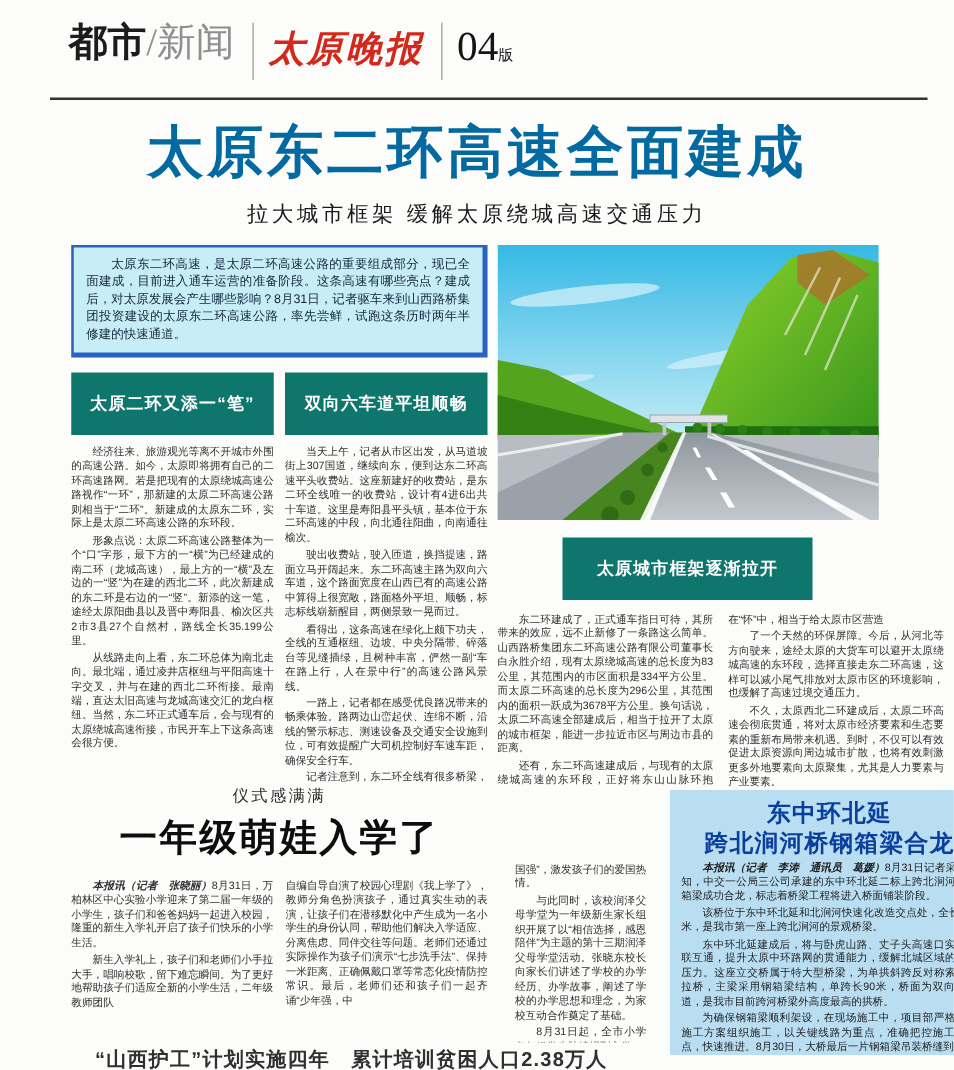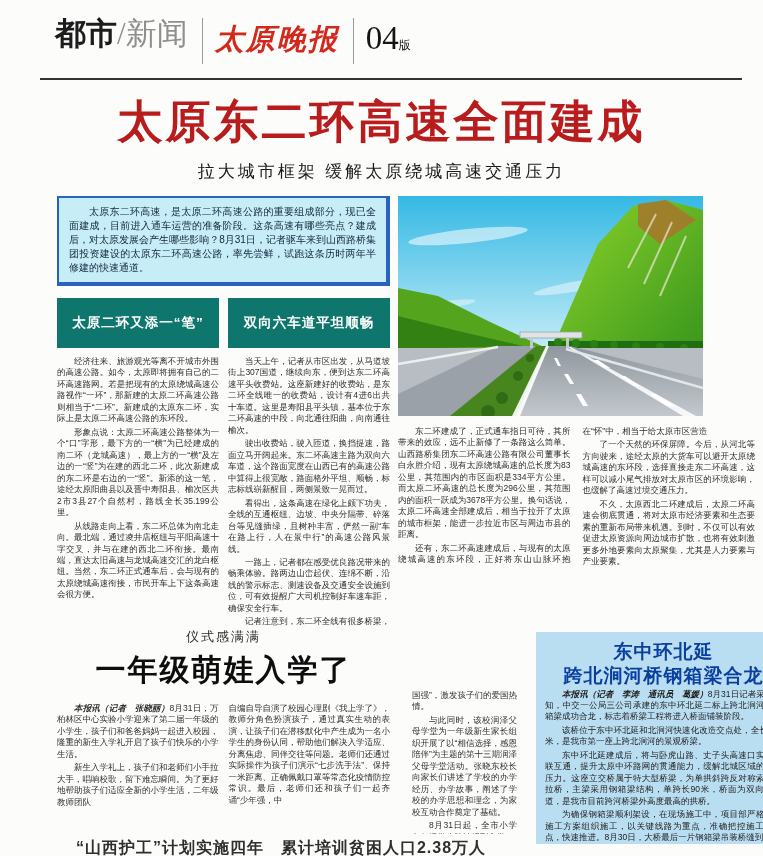--- a/index.html
+++ b/index.html
@@ -16,21 +16,21 @@
   .hdr-mid{margin-left:auto;padding-top:6px;}
   .hdr-date-row{font-size:14px;font-weight:bold;color:#222;display:flex;gap:28px;}
   .hdr-staff{font-size:8.5px;color:#3a3a3a;margin-top:9px;letter-spacing:.5px;white-space:nowrap;}
   .vdiv{border-left:1px solid #9a9a9a;height:46px;margin:2px 12px 0 14px;}
   .masthead{font-family:"Liberation Serif",serif;font-size:29px;font-weight:bold;font-style:italic;letter-spacing:2px;padding-top:4px;}
   .pageno{font-family:"Liberation Serif",serif;padding-top:4px;white-space:nowrap;}
   .pageno .n{font-size:33px;color:#151515;}
   .pageno .s{font-size:12px;color:#151515;}
   .hdr-rule{position:absolute;left:40px;top:78px;width:702px;border-top:2px solid #333;}
   
-  .main-head{position:absolute;left:0;top:92px;width:763px;text-align:center;font-size:45px;font-weight:bold;letter-spacing:3px;color:#b91c1c;white-space:nowrap;}
+  .main-head{position:absolute;left:0;top:92px;width:763px;text-align:center;font-size:45px;font-weight:bold;letter-spacing:3px;color:#0369a1;white-space:nowrap;}
   .sub-head{position:absolute;left:0;top:160px;width:763px;text-align:center;font-size:17px;color:#1a1a1a;letter-spacing:3px;}
   
   .lead-wrap{position:absolute;left:57px;top:196px;width:706px;display:flex;}
   .lead-left{width:333px;flex:none;}
   .intro-box{background:#c7eef6;border:2px solid #2a62c4;border-right-width:4px;border-bottom-width:4px;padding:7px 10px;}
   .intro-box p{margin:0;font-size:10px;line-height:1.4;color:#12233f;text-indent:2em;text-align:justify;word-break:break-all;}
   .lead-cols{display:flex;gap:9px;margin-top:12px;}
   .lead-col{width:162px;flex:none;}
   .sec-head{background:#0f766e;color:#fff;font-size:13.5px;font-weight:bold;text-align:center;padding:16px 0;letter-spacing:1px;white-space:nowrap;}
   .col-text{margin-top:8px;height:272px;overflow:hidden;}
@@ -153,20 +153,21 @@
       <polygon points="196,164 200,164 212,172 207,172" fill="#ffffff"></polygon>
       <polygon points="222,180 227,180 242,190 236,190" fill="#ffffff"></polygon>
       <polygon points="252,198 258,198 276,210 269,210" fill="#ffffff"></polygon>
       <rect x="122" y="136" width="62" height="6" fill="#dfe3e6" stroke="#9aa4ab" stroke-width="0.8"></rect>
       <rect x="132" y="142" width="3" height="10" fill="#c2c8cd"></rect>
       <rect x="168" y="142" width="3" height="10" fill="#c2c8cd"></rect>
       <line x1="0" y1="168" x2="100" y2="151" stroke="#eceef0" stroke-width="2.5"></line>
       <line x1="305" y1="192" x2="168" y2="153" stroke="#e2e6e9" stroke-width="2.5"></line>
     </svg>
 
+    <div class="sec-head photo-caption-head">太原城市框架逐渐拉开</div>
     <div class="right-cols">
       <p class="body">东二环建成了，正式通车指日可待，其所带来的效应，远不止新修了一条路这么简单。山西路桥集团东二环高速公路有限公司董事长白永胜介绍，现有太原绕城高速的总长度为83公里，其范围内的市区面积是334平方公里。而太原二环高速的总长度为296公里，其范围内的面积一跃成为3678平方公里。换句话说，太原二环高速全部建成后，相当于拉开了太原的城市框架，能进一步拉近市区与周边市县的距离。</p>
       <p class="body">还有，东二环高速建成后，与现有的太原绕城高速的东环段，正好将东山山脉环抱在“怀”中，相当于给太原市区营造</p>
       <p class="body">了一个天然的环保屏障。今后，从河北等方向驶来，途经太原的大货车可以避开太原绕城高速的东环段，选择直接走东二环高速，这样可以减小尾气排放对太原市区的环境影响，也缓解了高速过境交通压力。</p>
       <p class="body">不久，太原西北二环建成后，太原二环高速会彻底贯通，将对太原市经济要素和生态要素的重新布局带来机遇。到时，不仅可以有效促进太原资源向周边城市扩散，也将有效刺激更多外地要素向太原聚集，尤其是人力要素与产业要素。</p>
     </div>
   </div>
 </div>
 <div class="byline">本报记者　李涛　文/摄</div>
 

